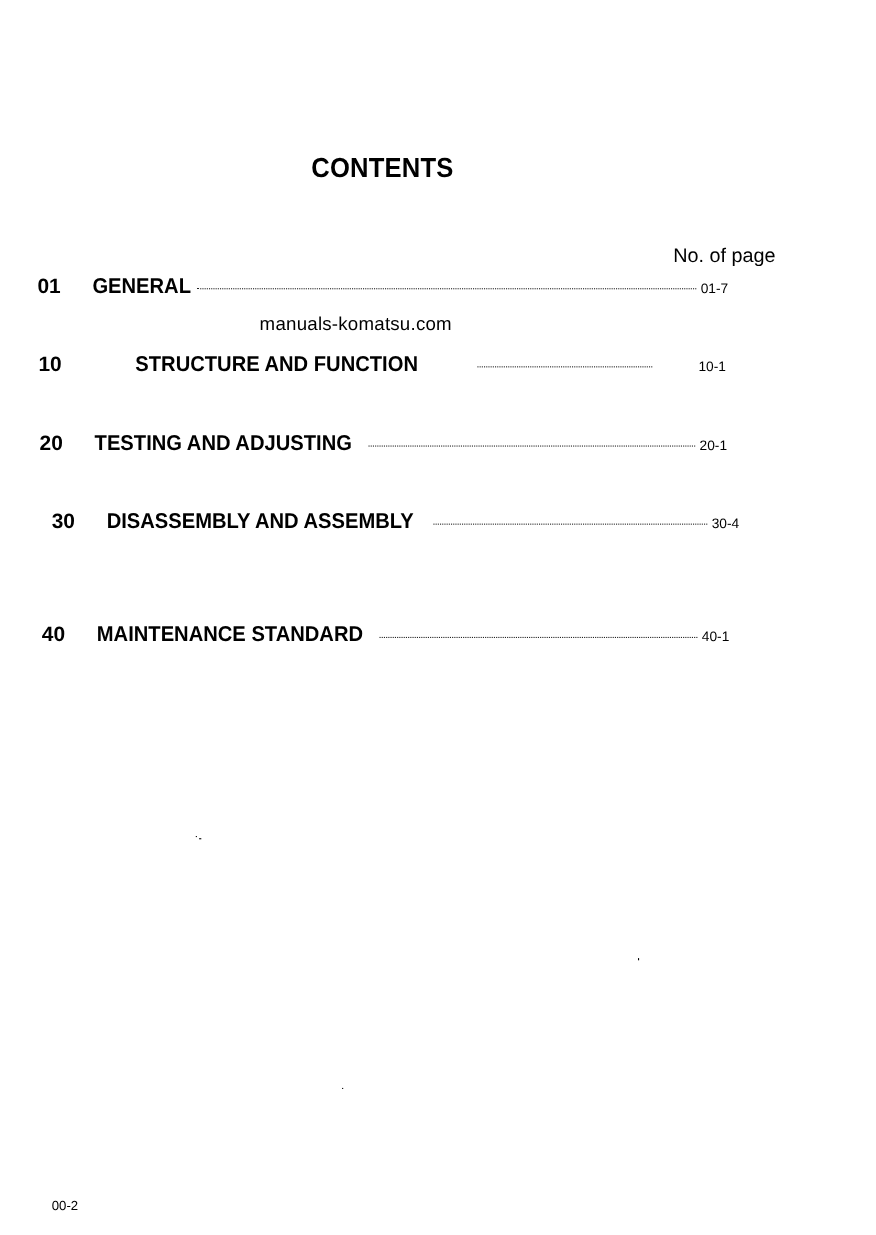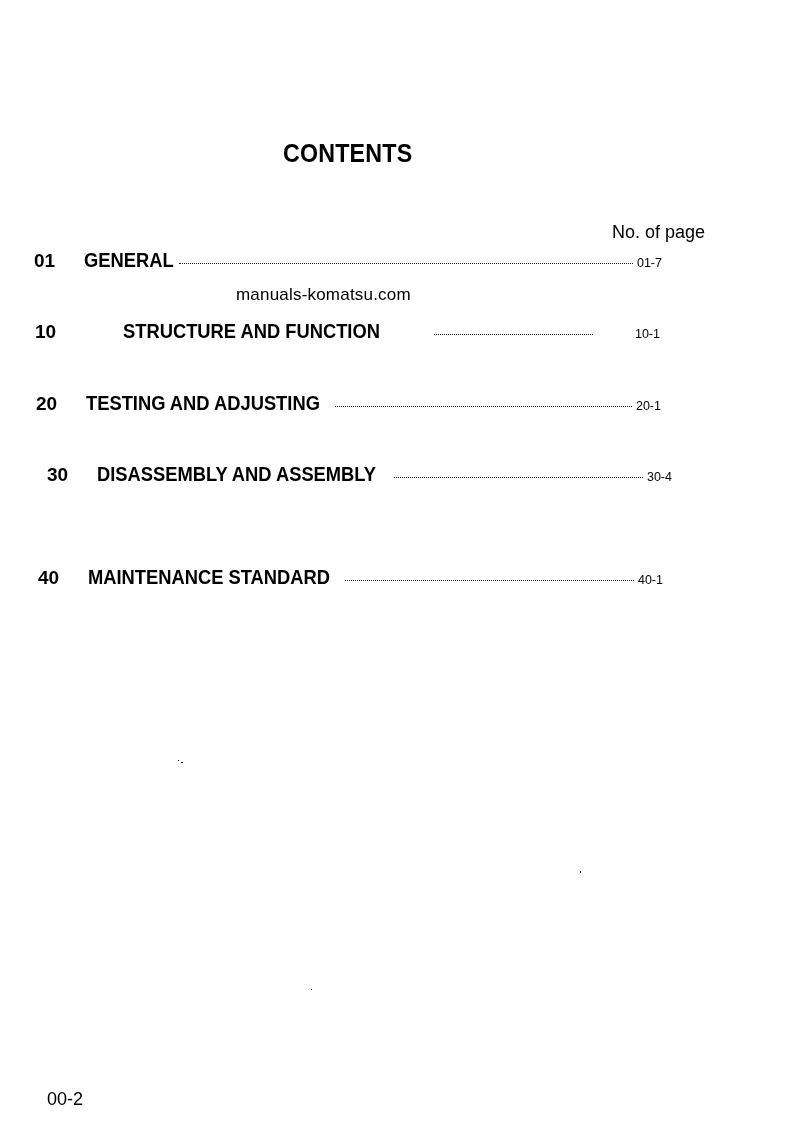--- a/index.html
+++ b/index.html
@@ -73,21 +73,21 @@
       white-space: nowrap;
     }
     .speck {
       position: absolute;
       background: #000;
     }
     .footer-page {
       position: absolute;
       left: 47px;
       top: 1089px;
-      font-size: 18px;
+      font-size: 12px;
     }
   </style>
 </head>
 <body>
 
 <div>
 
   <div class="title">CONTENTS</div>
 
   <div class="col-header">No. of page</div>

